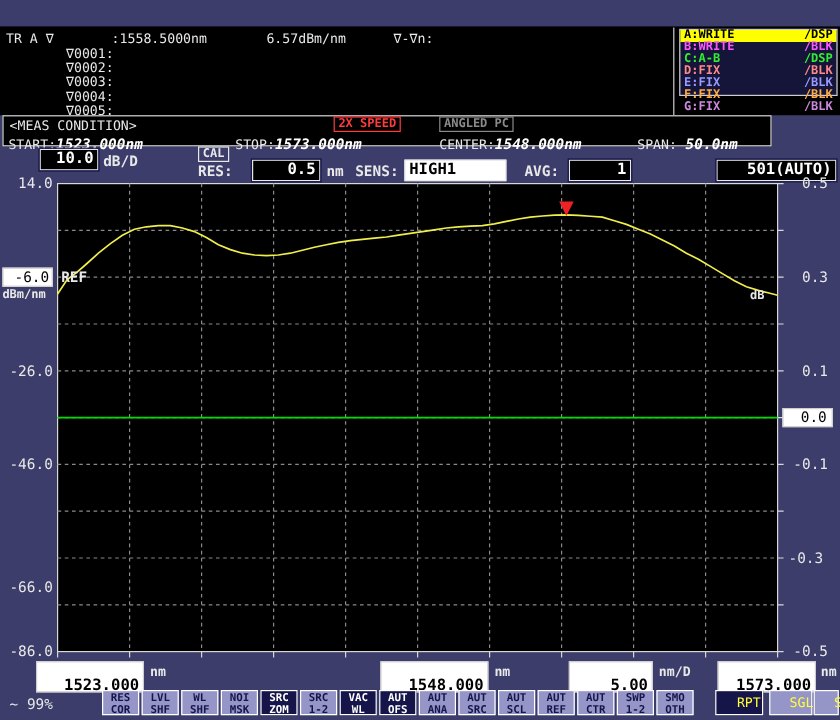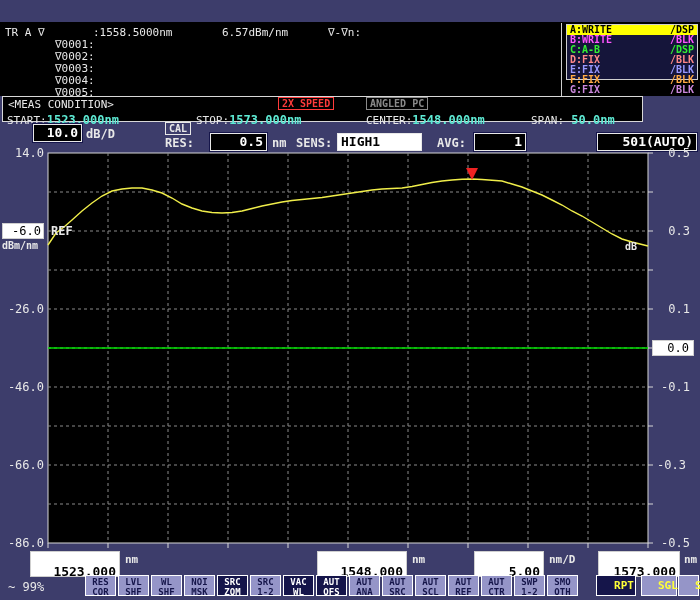--- a/index.html
+++ b/index.html
@@ -26,21 +26,21 @@
   .trace-row .tname { position:absolute; left:3px; }
   .trace-row .tmode { position:absolute; right:3px; }
   
   #meas-box { position:absolute; left:2px; top:96px; width:641px; height:26px; background:#000; border:1px solid #d8d8d8; }
   #meas-heading { position:absolute; left:5px; top:1px; color:#e8e8e8; font-size:11px; }
   .badge { position:absolute; top:0px; font-size:10px; line-height:11px; padding:0 3px; font-weight:bold;margin-left:22px; }
   #speed-badge { left:253px; color:#ff3b3b; border:1px solid #ff3b3b; }
   #connector-badge { left:341px; color:#8a8a8a; border:1px solid #8a8a8a; }
   .mc-group { position:absolute; top:12px; white-space:pre; }
   .mc-label { color:#e8e8e8; font-size:11px; }
-  .mc-value { color:#5eead4; font-size:12px; font-weight:bold; }
+  .mc-value { color:#ffffff; font-size:12px; font-weight:bold;font-style:italic; }
   
   .val-dark { position:absolute; background:#000; border:1px solid #e8e8e8; outline:1px solid #15154a;
     color:#fff; font-size:13px; font-weight:bold; text-align:right; padding:0 3px; height:18px; line-height:16px; }
   .val-white { position:absolute; background:#fff; border:1px solid #e8e8e8; color:#000;
     font-size:13px; font-weight:bold; height:18px; line-height:16px; padding:0 3px; }
   .set-lbl { position:absolute; color:#e8e8e8; font-size:12px; font-weight:bold; }
   #cal-badge { position:absolute; left:165px; top:122px; color:#e8e8e8; border:1px solid #e8e8e8;
     font-size:10px; line-height:11px; padding:0 3px; font-weight:bold; }
   
   .yl { position:absolute; width:42px; color:#e8e8e8; font-size:12px; font-weight:normal; text-align:right; }
@@ -51,21 +51,21 @@
   .bs-box { position:absolute; top:551px; background:#fff; border:1px solid #cfcfcf; color:#000;
     font-size:13px; font-weight:bold; height:17px; line-height:15px; text-align:right; padding:12px 3px; }
   .bs-unit { position:absolute; top:553px; color:#e8e8e8; font-size:11px; font-weight:bold; }
   
   #progress { position:absolute; left:8px; top:580px; color:#e8e8e8; font-size:12px; }
   #toolbar { position:absolute; left:85px; top:575px; display:flex; gap:2px; }
   .tb-btn { width:31px; height:21px; font-size:9px; line-height:10px; font-weight:bold; text-align:center;
     border:1px solid #fff; background:#9595c8; color:#15154a; padding-top:1px; white-space:pre; }
   .tb-btn.dark { background:#15154a; color:#fff; }
   .run-btn { position:absolute; top:575px; height:21px; border:1px solid #fff; background:#9595c8;
-    color:#ffff38; font-size:11px; font-weight:bold; text-align:center; line-height:19px;padding-left:16px; }
+    color:#ffff38; font-size:11px; font-weight:normal; text-align:center; line-height:19px;padding-left:16px; }
   .run-btn.dark { background:#15154a; }
   #plot-svg { position:absolute; left:44px; top:149px; }
 </style>
 </head>
 <body>
 
 <div id="screen">
 
 
   <div id="data-area">
@@ -180,21 +180,21 @@
       <line x1="604" y1="394" x2="609" y2="394" stroke="#d8d8d8" stroke-width="1"></line>
       <line x1="4" y1="199" x2="604" y2="199" stroke="#00dd00" stroke-width="1.5"></line>
       <path d="M4,96 L12,84 L20,78 L28,71 L38,62 L48,54 L58,47 L68,42 L78,40 L88,39 L98,39 L108,41 L118,44 L128,49 L138,55 L148,59 L158,62 L168,63.5 L178,64 L188,63.5 L198,62 L208,59.5 L218,57 L228,55 L238,53 L248,51.5 L258,50.5 L268,49.5 L278,48.5 L288,47 L298,45.5 L308,44 L318,42.5 L328,41 L338,40 L348,39.5 L358,39 L368,37.5 L378,35.5 L388,33.5 L398,32 L408,31 L418,30.3 L428,30 L438,30.5 L448,31.2 L458,32 L468,35 L478,38 L488,42 L498,46 L508,51 L518,56 L528,62 L538,67 L548,73 L558,79 L568,85 L578,90 L588,93 L596,95 L604,97" fill="none" stroke="#f0ee4a" stroke-width="1.4"></path>
       <polygon points="422,19 434,19 428,31" fill="#ee2222"></polygon>
     </svg>
   <div id="y-axis-left">
       <div class="yl" style="left: 2px; top: 146px;">14.0</div>
       <div class="yl boxed" style="left: 2px; top: 223px;">-6.0</div>
       <div class="yl" style="left: 2px; top: 302px;">-26.0</div>
       <div class="yl" style="left: 2px; top: 380px;">-46.0</div>
-      <div class="yl" style="left: 2px; top: 458px;">-66.0</div>
+      <div class="yl" style="left: 2px; top: 482px;">-66.0</div>
       <div class="yl" style="left: 2px; top: 536px;">-86.0</div>
     </div>
   <div id="y-axis-right">
       <div class="yl" style="left: 652px; top: 146px; padding-right: 4px;">0.5</div>
       <div class="yl" style="left: 652px; top: 224px; padding-right: 4px;">0.3</div>
       <div class="yl" style="left: 652px; top: 302px; padding-right: 4px;">0.1</div>
       <div class="yl boxed" style="left: 652px; top: 340px; padding-right: 4px;">0.0</div>
       <div class="yl" style="left: 652px; top: 380px; padding-right: 4px;">-0.1</div>
       <div class="yl" style="left: 648px; top: 458px; padding-right: 4px;">-0.3</div>
       <div class="yl" style="left: 652px; top: 536px; padding-right: 4px;">-0.5</div>

